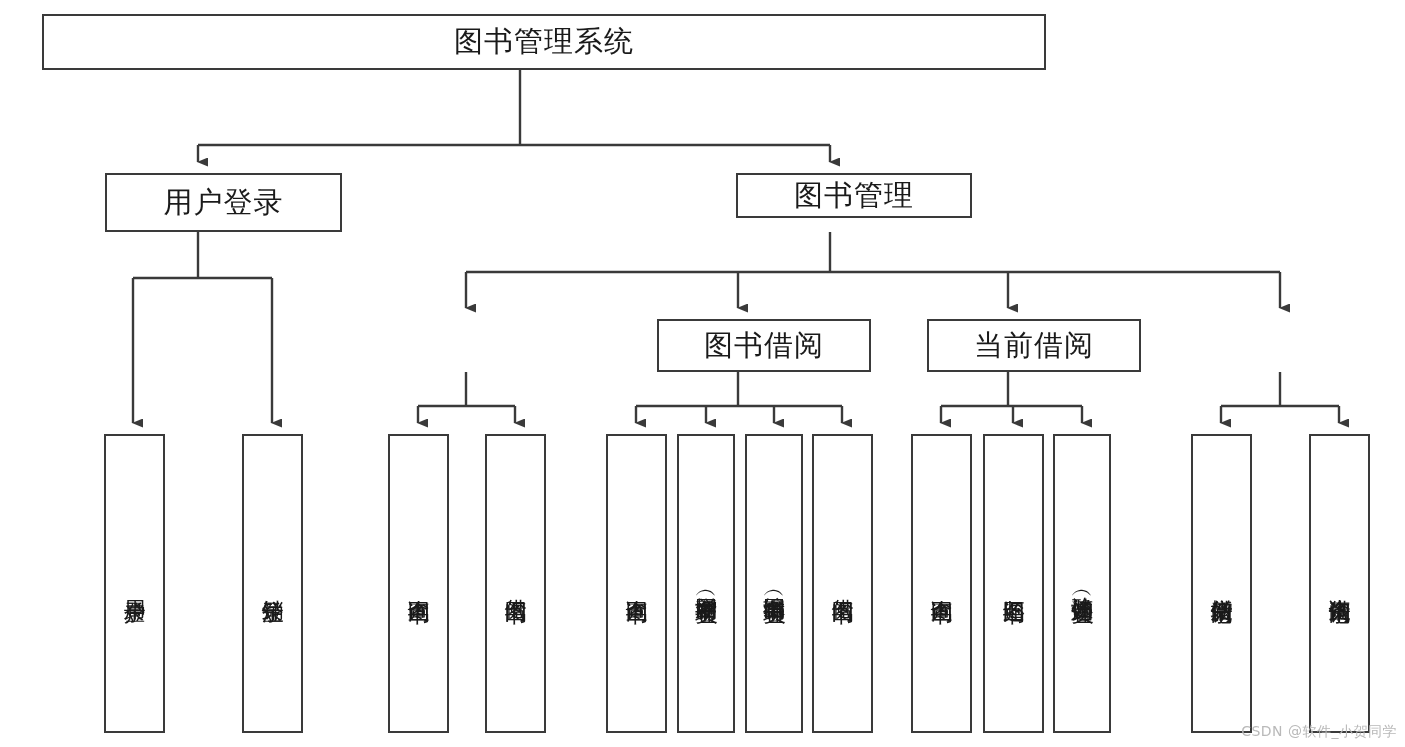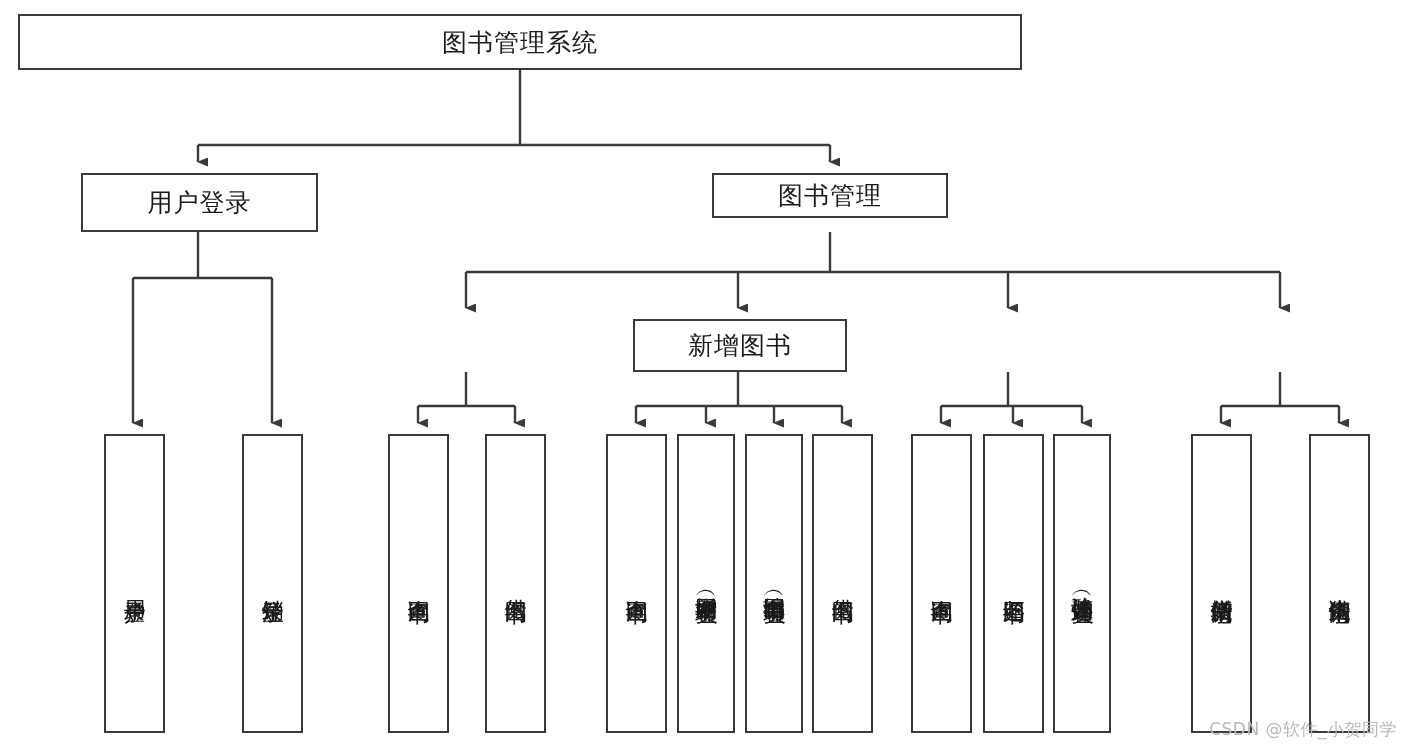--- a/index.html
+++ b/index.html
@@ -21,22 +21,23 @@
     position: absolute;
     box-sizing: border-box;
     border: 2px solid #3a3a3a;
     background: #ffffff;
     display: flex;
     align-items: center;
     justify-content: center;
     color: #1a1a1a;
   }
   .node.h-label {
-    font-size: 25px;
+    font-size: 29px;
     letter-spacing: 1px;
+    margin-left: 24px;
   }
   .node.v-label {
     font-size: 22px;
     letter-spacing: 1px;
     writing-mode: vertical-rl;
     text-orientation: upright;
     line-height: 1.12;
     padding: 6px 0;
     align-items: center;
     justify-content: center;
@@ -56,21 +57,21 @@
     left: 0;
     top: 0;
     width: 1405px;
     height: 747px;
     pointer-events: none;
   }
   .watermark {
     position: absolute;
     right: 8px;
     bottom: 6px;
-    font-size: 17px;
+    font-size: 14px;
     color: #b9b9b9;
     letter-spacing: 0.5px;
     white-space: nowrap;
   }
 </style>
 </head>
 <body>
 
 <div id="canvas">
 
@@ -130,21 +131,24 @@
   </div>
 
   <div class="node h-label" style="left:81px; top:173px; width:237px; height:59px;">
     <span>用户登录</span>
   </div>
   <div class="node h-label" style="left:712px; top:173px; width:236px; height:45px;">
     <span>图书管理</span>
   </div>
 
   <div class="node h-label" style="left:633px; top:319px; width:214px; height:53px;">
-    <span>新增图书</span>
+    <span>图书借阅</span>
+  </div>
+  <div class="node h-label" style="left:903px; top:319px; width:214px; height:53px;">
+    <span>当前借阅</span>
   </div>
 
   <div class="node v-label" style="left:104px; top:434px; width:61px; height:299px;">
     <span class="vtext">用户登录</span>
   </div>
   <div class="node v-label" style="left:242px; top:434px; width:61px; height:299px;">
     <span class="vtext">注销登录</span>
   </div>
 
   <div class="node v-label" style="left:388px; top:434px; width:61px; height:299px;">

